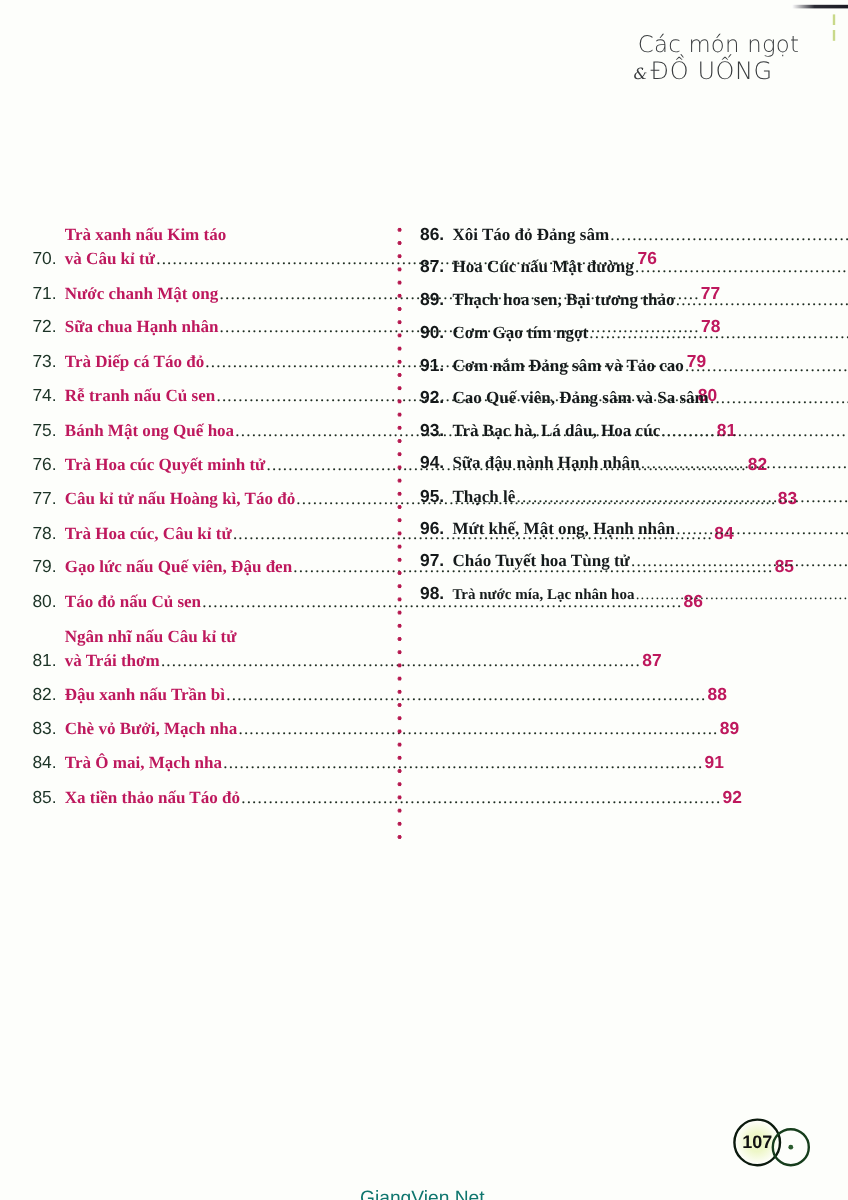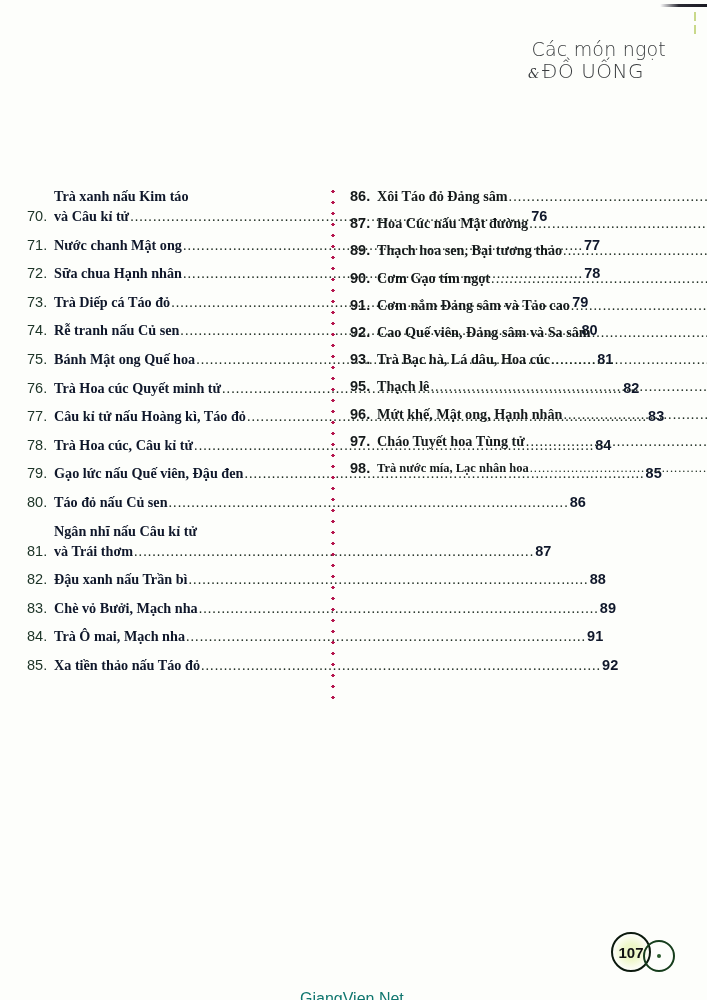--- a/index.html
+++ b/index.html
@@ -11,21 +11,21 @@
   }
   .top-rule {
     position: absolute; left: 660px; top: 4px; width: 47px; height: 3px;
     background: linear-gradient(90deg, #ffffff, #2a2a33 40%, #1a1a22);
   }
   .top-mark {
     position: absolute; left: 694px; top: 12px; width: 2px; height: 22px;
     background: linear-gradient(180deg, #c9d98a 0 40%, transparent 40% 60%, #c9d98a 60%);
   }
   .header-title {
-    position: absolute; left: 524px; top: 40px; width: 160px;
+    position: absolute; left: 524px; top: 28px; width: 160px;
     font-family: "DejaVu Sans", sans-serif; color: #3a3d3f;
     font-weight: 300; line-height: 1;
   }
   .header-line1 { font-size: 19px; letter-spacing: 0.2px; display: block; text-align: right; padding-right: 18px;}
   .header-line2 { display: block; margin-top: 2px; font-size: 20px; letter-spacing: 0.5px; padding-left: 4px;}
   .header-amp { font-family: "DejaVu Serif", serif; font-style: italic; font-size: 13px; margin-right: 2px; }
 
   .col { position: absolute; top: 186px; }
   .col-left { left: 27px; width: 290px; }
   .col-right { left: 350px; width: 275px; }
@@ -40,21 +40,21 @@
   .entry .body { flex: 1; display: flex; flex-direction: column; }
   .entry .line { display: flex; align-items: baseline; }
   .entry .txt { white-space: nowrap; }
   .entry .dots {
     flex: 1; overflow: hidden; white-space: nowrap; margin: 0 1px;
     font-weight: normal; letter-spacing: 1px;
   }
   .entry .dots::before { content: "........................................................................................"; }
   .entry .page { font-family: "Liberation Sans", sans-serif; font-weight: bold; font-size: 14.5px; }
   .entry.small { font-size: 12.5px; }
-  .col-left .entry .txt, .col-left .entry .page { color: #0f172a; }
+  .col-left .entry .txt, .col-left .entry .page { color: #be185d; }
   .col-right .entry .txt, .col-right .entry .page { color: #151a1b; }
 
   .divider {
     position: absolute; left: 331px; top: 186px; width: 4px; height: 514px;
     background-image: radial-gradient(circle, #b5164e 1.5px, transparent 1.8px);
     background-size: 4px 11px; background-repeat: repeat-y;
   }
 
   .watermark {
     position: absolute; left: 300px; top: 950px;
@@ -316,20 +316,29 @@
     <div class="entry">
       <span class="num">93.</span>
       <div class="body">
         <div class="line">
           <span class="txt">Trà Bạc hà, Lá dâu, Hoa cúc</span>
           <span class="dots"></span>
         </div>
       </div>
     </div>
     <div class="entry">
+      <span class="num">94.</span>
+      <div class="body">
+        <div class="line">
+          <span class="txt">Sữa đậu nành Hạnh nhân</span>
+          <span class="dots"></span>
+        </div>
+      </div>
+    </div>
+    <div class="entry">
       <span class="num">95.</span>
       <div class="body">
         <div class="line">
           <span class="txt">Thạch lê</span>
           <span class="dots"></span>
         </div>
       </div>
     </div>
     <div class="entry">
       <span class="num">96.</span>

